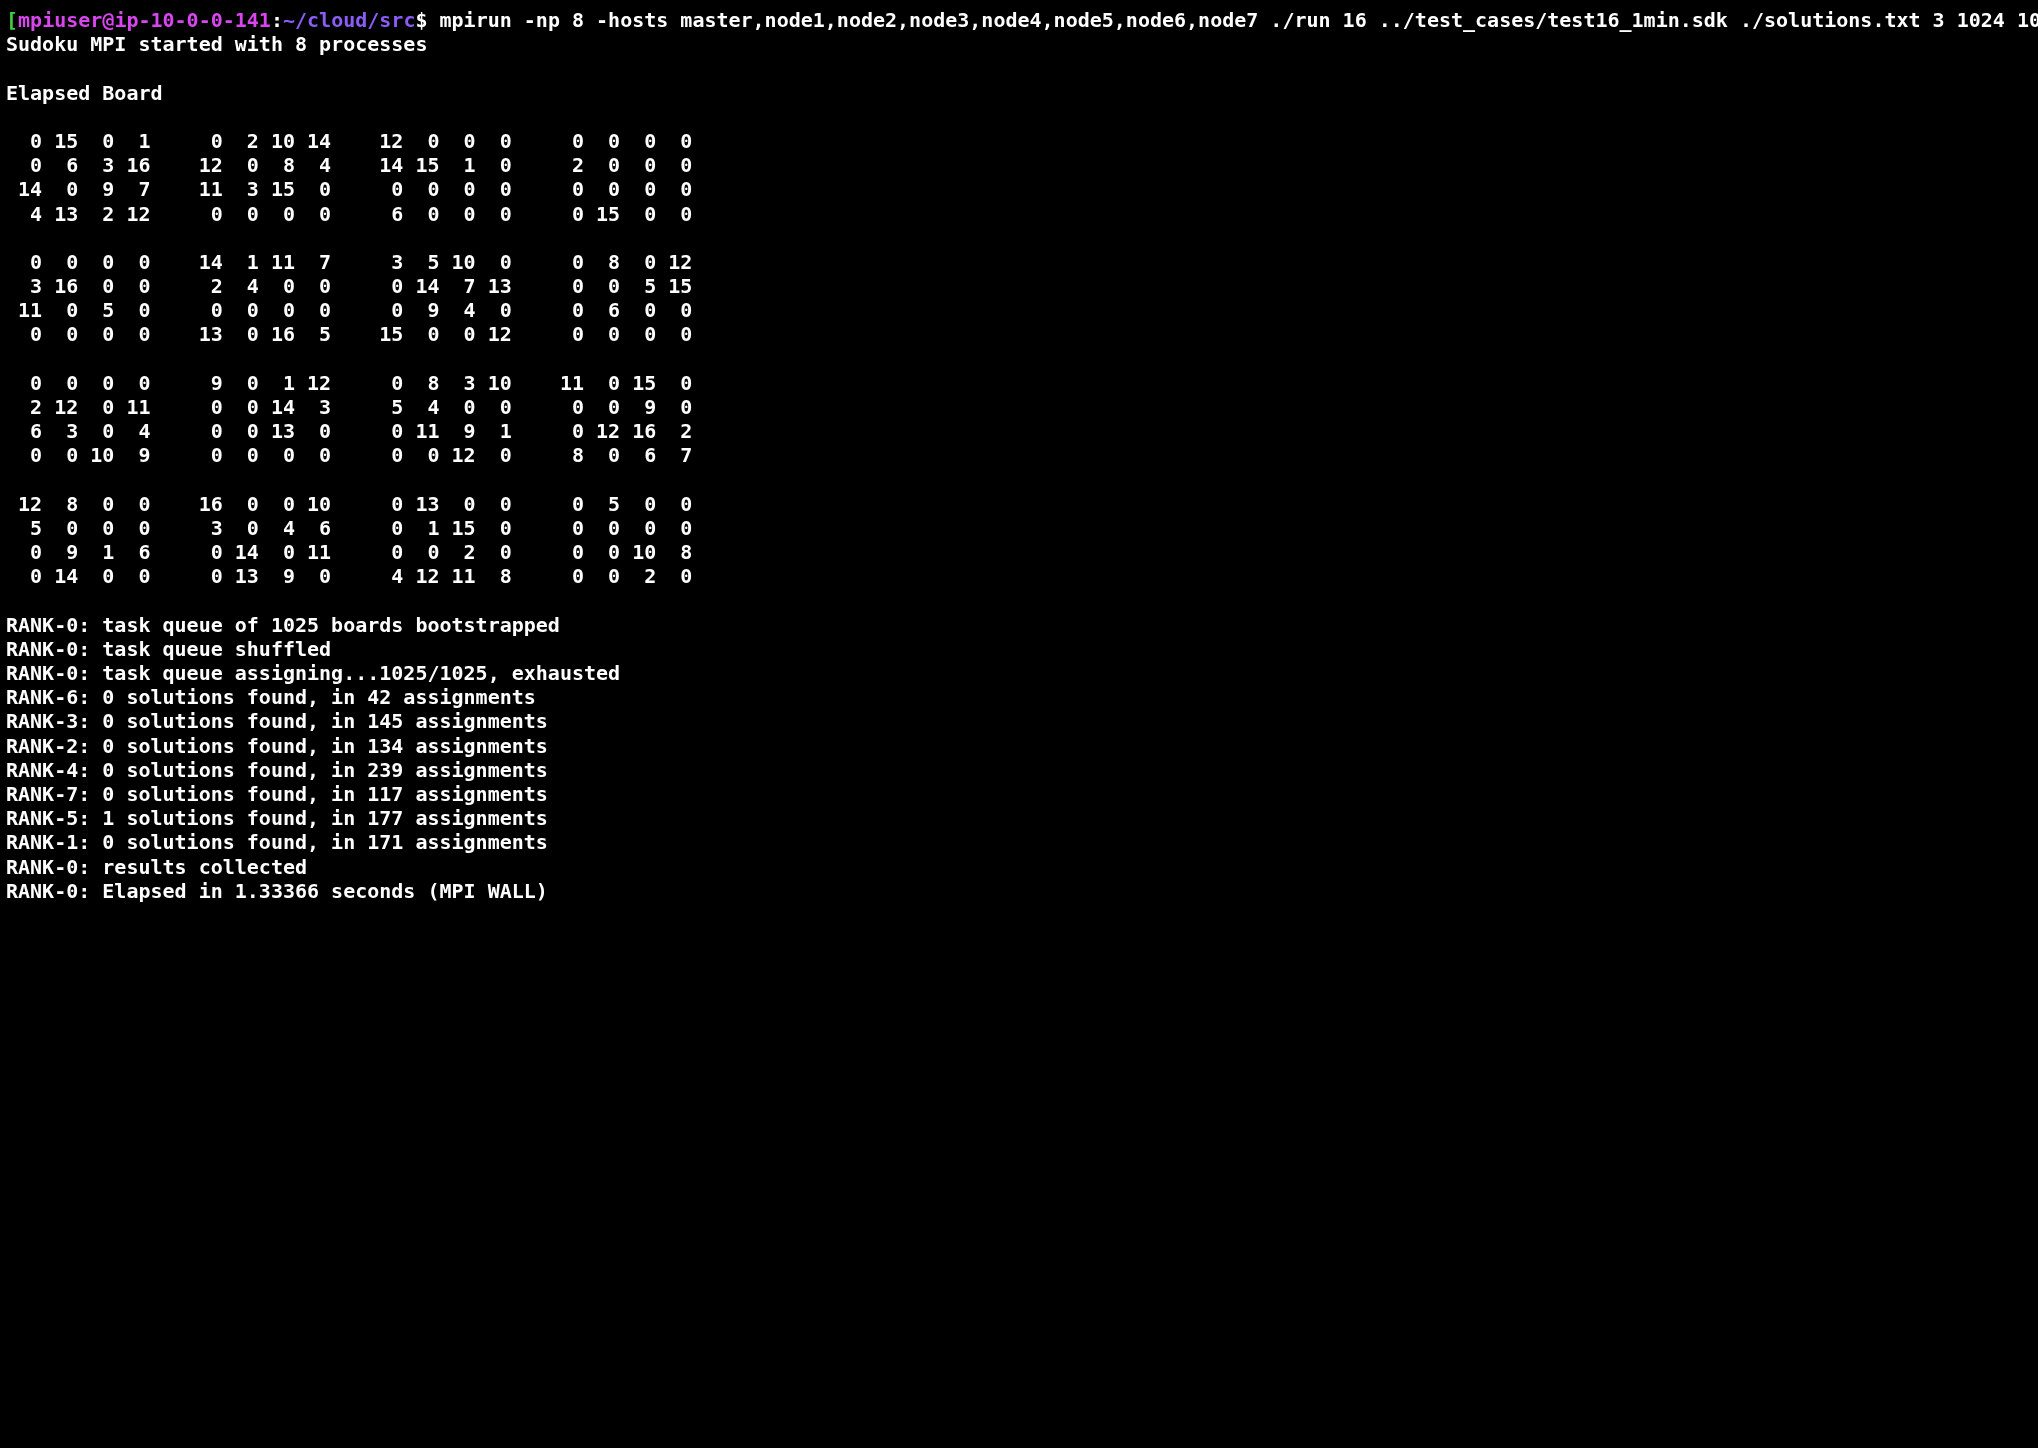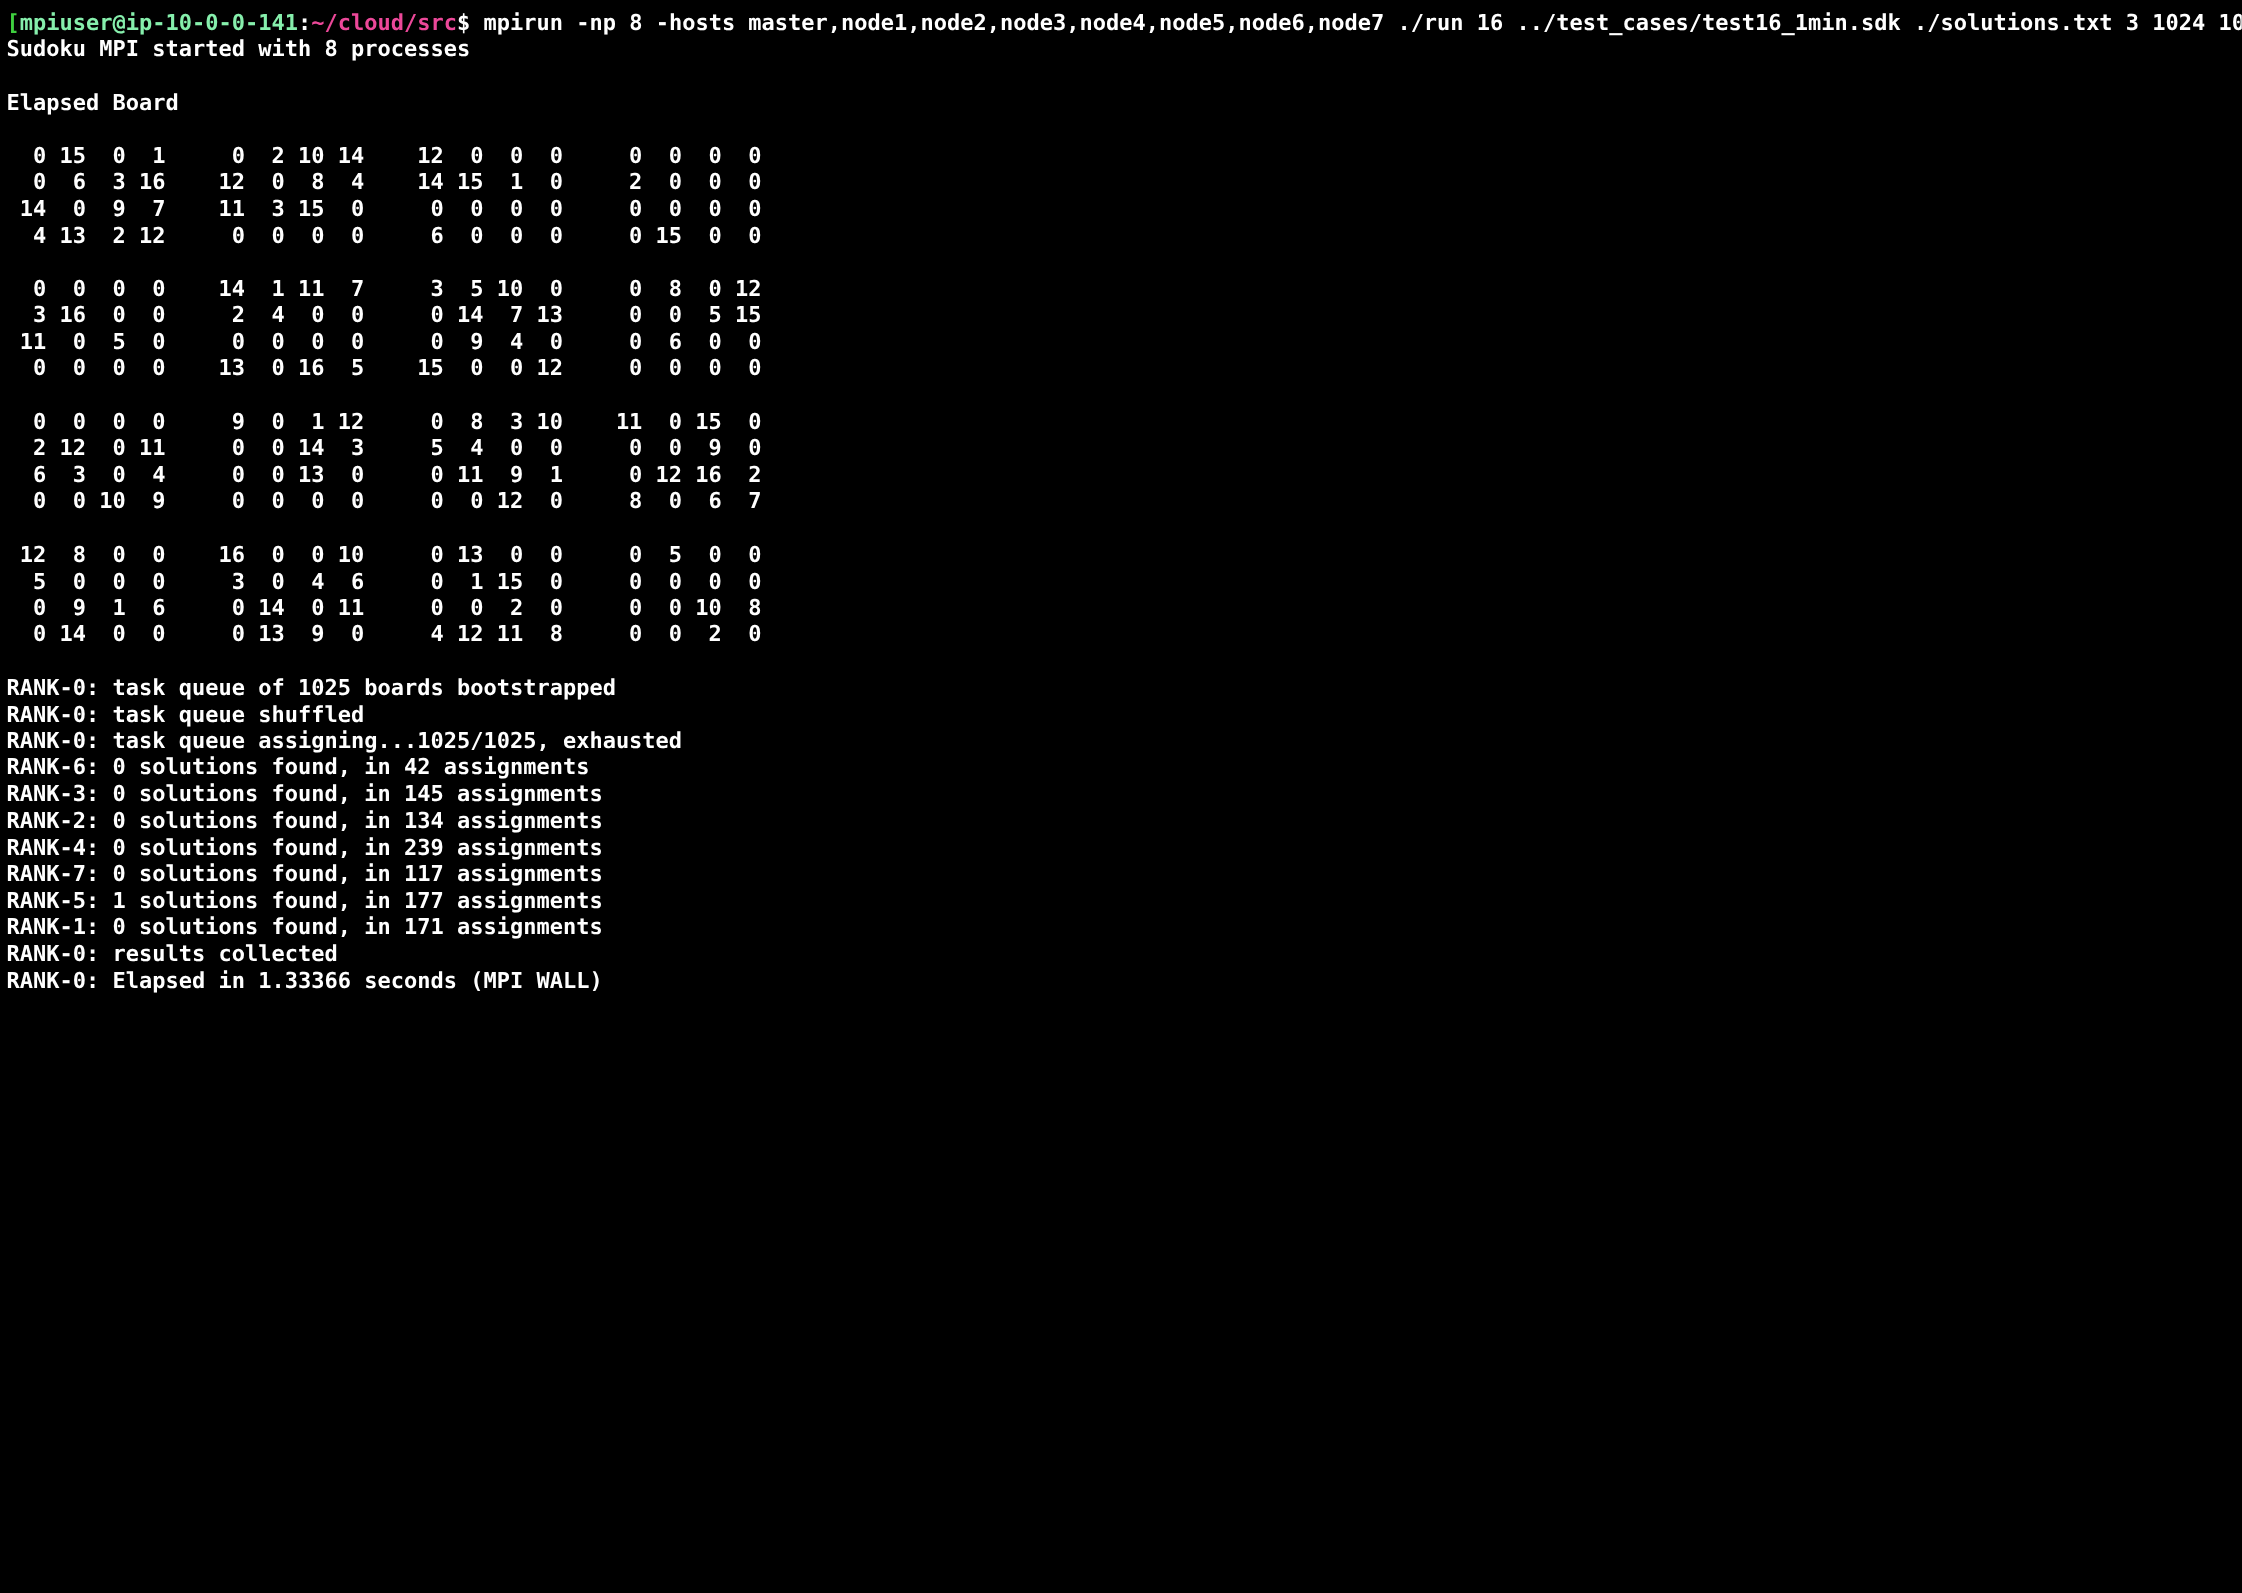--- a/index.html
+++ b/index.html
@@ -10,22 +10,22 @@
     font-family: "Menlo", "Consolas", "DejaVu Sans Mono", monospace;
     font-size: 20px;
     line-height: 1.21;
     font-weight: 600;
     -webkit-font-smoothing: antialiased;
   }
   .terminal {
     padding: 8px 6px;
     white-space: pre;
   }
-  .prompt-user { color: #86efac; margin-top: 36px; }
-  .prompt-path { color: #ec4899; }
+  .prompt-user { color: #d946ef; margin-top: 36px; }
+  .prompt-path { color: #8b5cf6; }
   .prompt-lb   { color: #3fcf3f; }
   .prompt-dollar { color: #fff; }
 </style>
 </head>
 <body>
 
 <div class="terminal"><span><span class="prompt-lb">[</span><span class="prompt-user">mpiuser@ip-10-0-0-141</span><span>:</span><span class="prompt-path">~/cloud/src</span><span class="prompt-dollar">$ </span><span>mpirun -np 8 -hosts master,node1,node2,node3,node4,node5,node6,node7 ./run 16 ../test_cases/test16_1min.sdk ./solutions.txt 3 1024 1024 1 9001</span></span>
 <span>Sudoku MPI started with 8 processes</span>
 
 <span>Elapsed Board</span>

